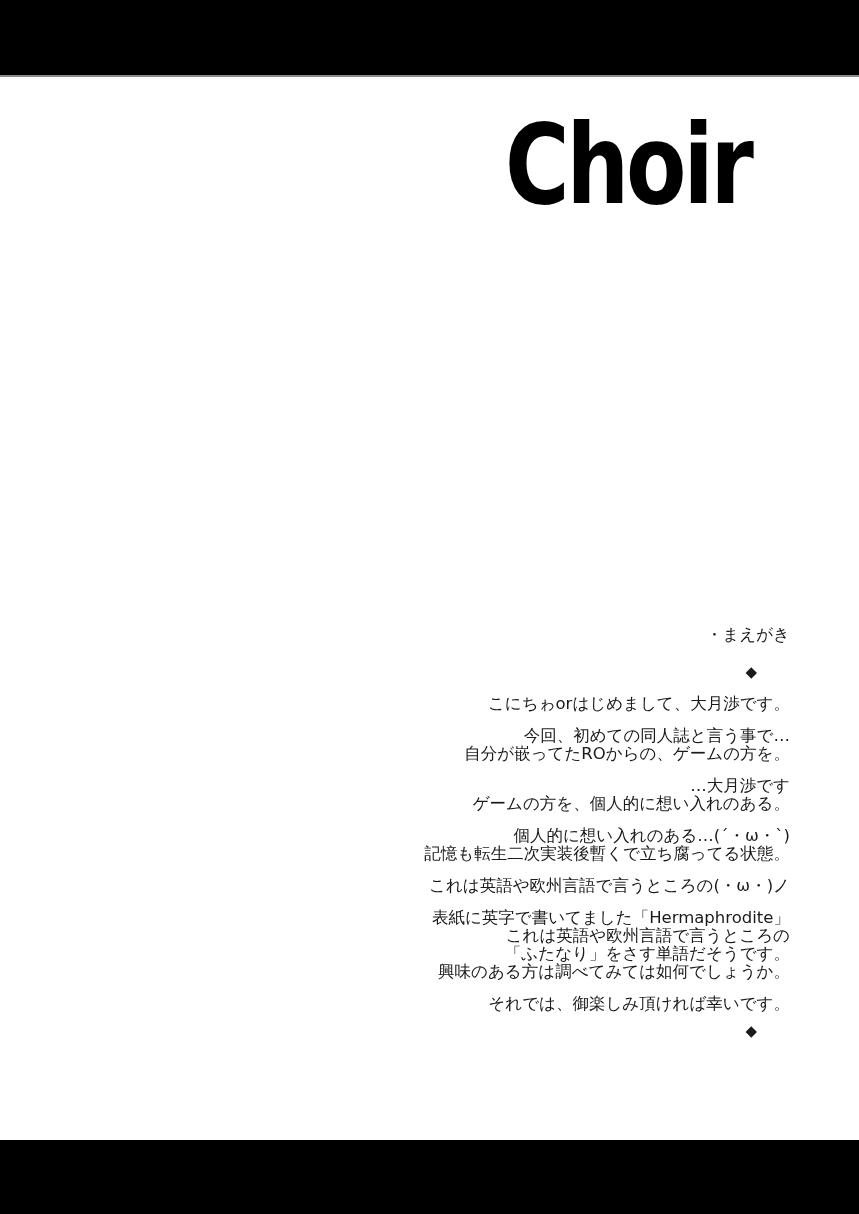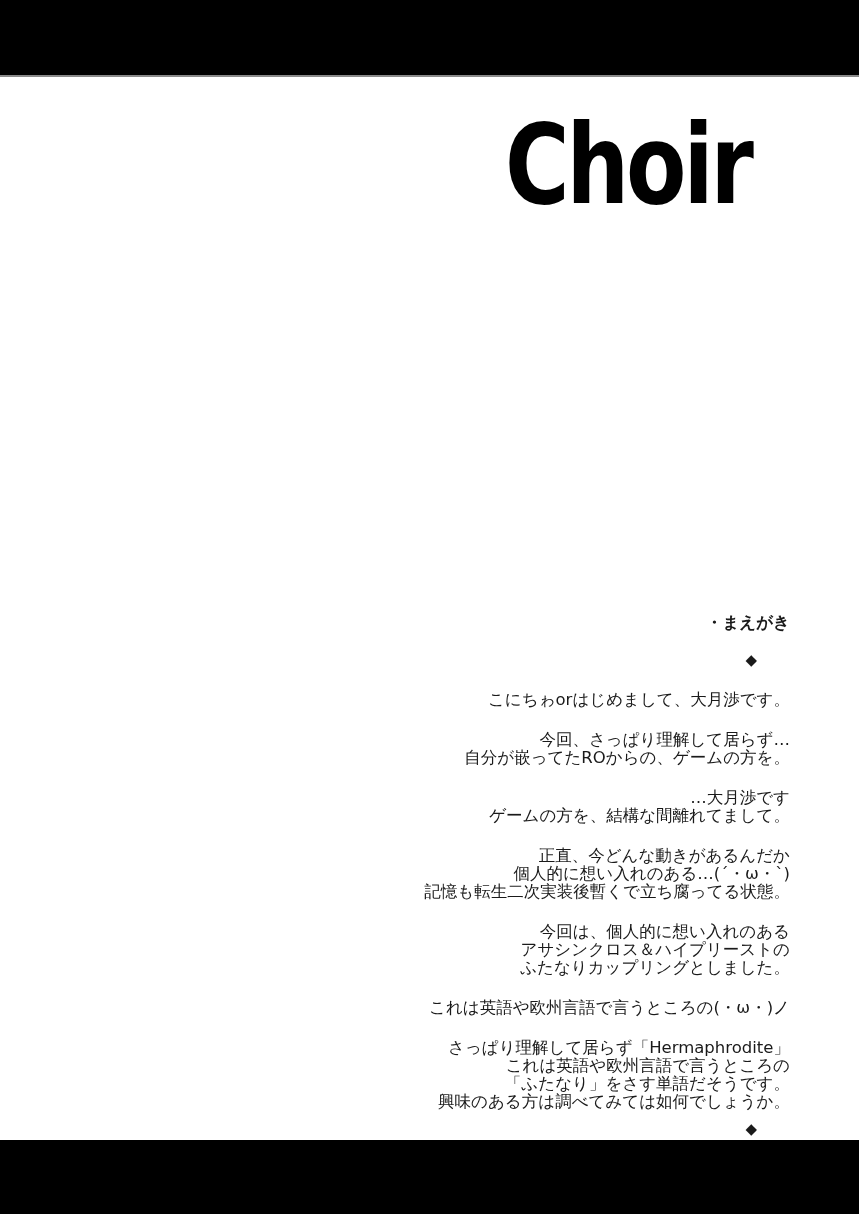--- a/index.html
+++ b/index.html
@@ -49,22 +49,22 @@
     right: 69px;
     display: flex;
     flex-direction: column;
     align-items: flex-end;
     text-align: right;
     font-size: 16.5px;
     line-height: 18px;
     color: #1a1a1a;
     white-space: nowrap;
   }
-  .para { margin-top: 22px; }
-  .para:first-child { margin-top: 0; font-weight: bold; }
+  .para { margin-top: 14px; }
+  .para:first-child { margin-top: 12px; }
   .para.diamond {
     margin-right: 33px;
     margin-top: 19px;
     font-size: 15px;
   }
   .para.diamond:last-child { margin-top: 9px; }
 </style>
 </head>
 <body>
 
@@ -76,44 +76,41 @@
     <div class="para">
       <div class="line">・まえがき</div>
     </div>
     <div class="para diamond">
       <div class="line">◆</div>
     </div>
     <div class="para">
       <div class="line">こにちゎorはじめまして、大月渉です。</div>
     </div>
     <div class="para">
-      <div class="line">今回、さっぱり理解して居らず…</div>
+      <div class="line">今回、初めての同人誌と言う事で…</div>
       <div class="line">自分が嵌ってたROからの、ゲームの方を。</div>
     </div>
     <div class="para">
       <div class="line">…大月渉です</div>
-      <div class="line">ゲームの方を、結構な間離れてまして。</div>
+      <div class="line">ゲームの方を、個人的に想い入れのある。</div>
     </div>
     <div class="para">
-      <div class="line">正直、今どんな動きがあるんだか</div>
       <div class="line">個人的に想い入れのある…(´・ω・`)</div>
       <div class="line">記憶も転生二次実装後暫くで立ち腐ってる状態。</div>
-    </div>
-    <div class="para">
-      <div class="line">今回は、個人的に想い入れのある</div>
-      <div class="line">アサシンクロス＆ハイプリーストの</div>
-      <div class="line">ふたなりカップリングとしました。</div>
     </div>
     <div class="para">
       <div class="line">これは英語や欧州言語で言うところの(・ω・)ノ</div>
     </div>
     <div class="para">
-      <div class="line">さっぱり理解して居らず「Hermaphrodite」</div>
+      <div class="line">表紙に英字で書いてました「Hermaphrodite」</div>
       <div class="line">これは英語や欧州言語で言うところの</div>
       <div class="line">「ふたなり」をさす単語だそうです。</div>
       <div class="line">興味のある方は調べてみては如何でしょうか。</div>
+    </div>
+    <div class="para">
+      <div class="line">それでは、御楽しみ頂ければ幸いです。</div>
     </div>
     <div class="para diamond">
       <div class="line">◆</div>
     </div>
   </div>
 
 <div class="bottombar"></div>
 
 </body></html>

